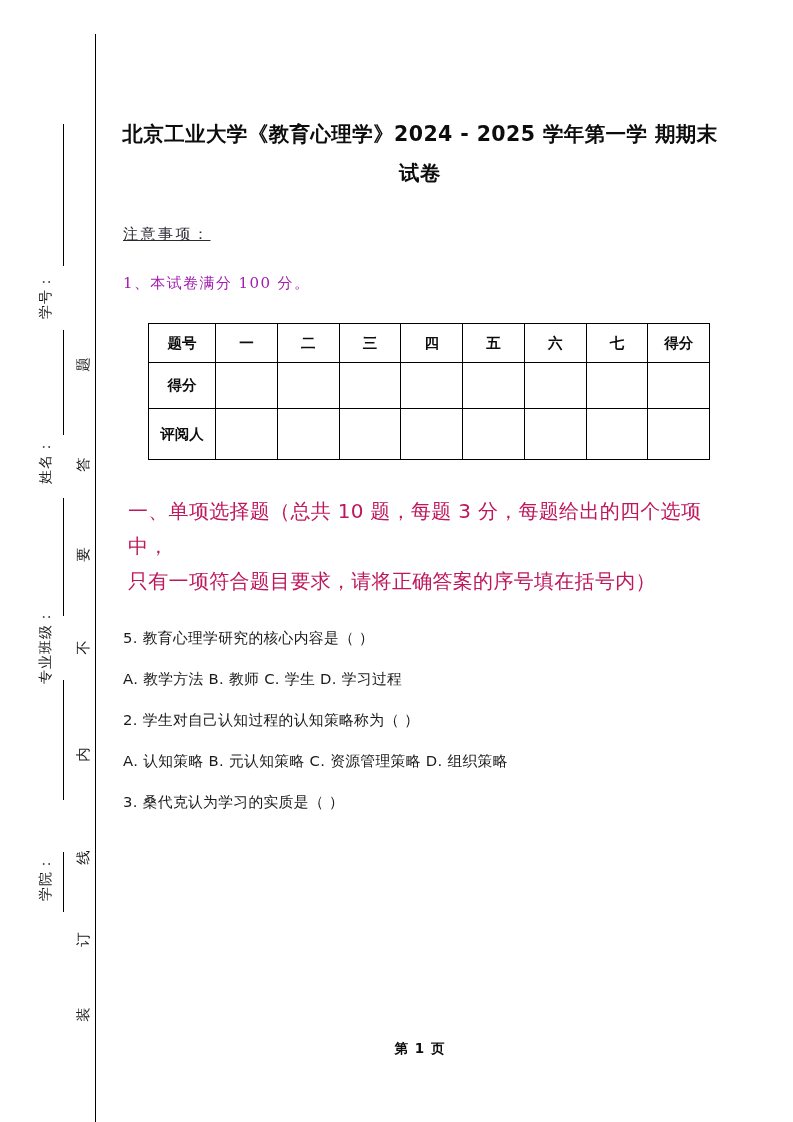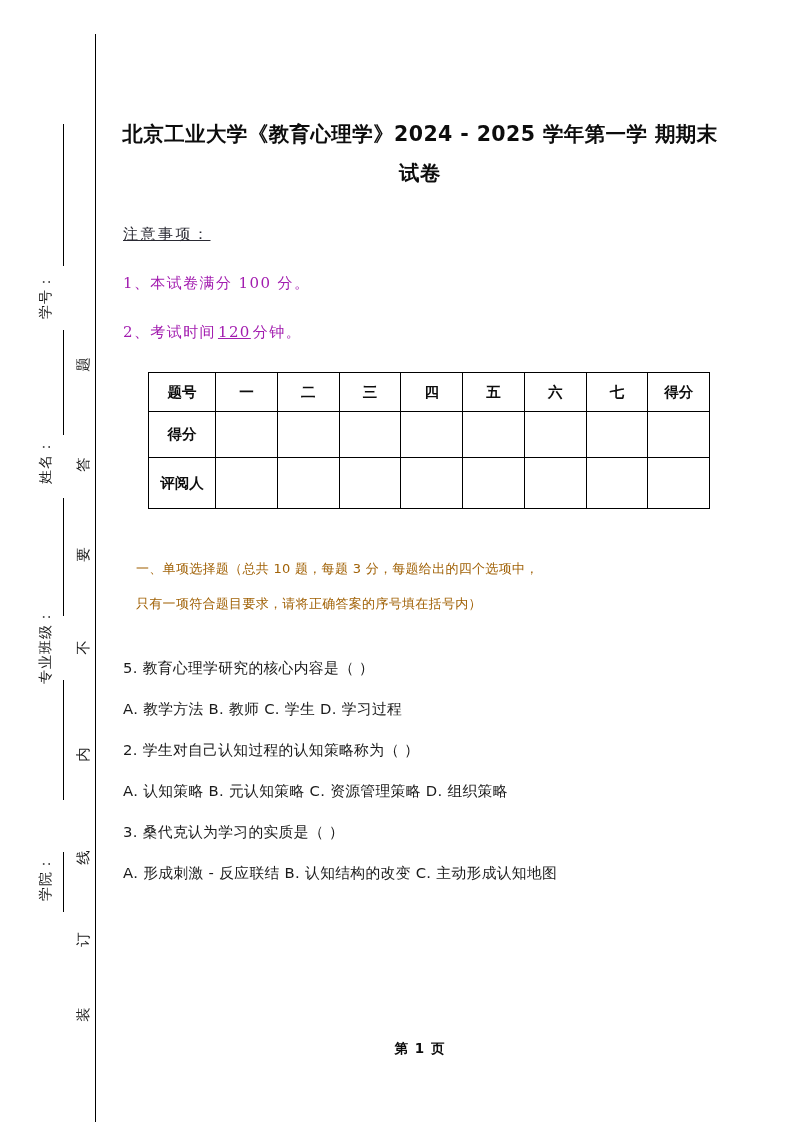--- a/index.html
+++ b/index.html
@@ -160,28 +160,28 @@
     width: 66px;
     padding-left: 0;
     margin-left: 41px;
   }
   table.score-table tr.r1 td { height: 38px; }
   table.score-table tr.r2 td { height: 45px; }
   table.score-table tr.r3 td { height: 50px; }
 
   
   .section-head {
-    margin: 16px;
+    margin: 8px;
     padding-top: 26px;
     padding-left: 0px;
     font-family: "DejaVu Sans", "Liberation Sans", sans-serif;
-    font-size: 13px;
+    font-size: 20px;
     line-height: 35px;
     letter-spacing: 0.3px;
-    color: #a16207;
+    color: #be185d;
   }
 
   .q-stem {
     margin: 0;
     padding-top: 22px;
     padding-left: 3px;
     font-family: "DejaVu Sans", "Liberation Sans", sans-serif;
     font-size: 14.8px;
     letter-spacing: 0.3px;
     color: #1a1a1a;
@@ -243,23 +243,20 @@
   <h1 class="doc-title">
     <span>北京工业大学《教育心理学》2024 - 2025 学年第一学</span>
     <span>期期末试卷</span>
   </h1>
 
 
   <div class="notice-head">注意事项：</div>
 
   <div class="notice-line">1、本试卷满分 100 分。</div>
 
-  <div class="notice-line">
-    <span>2、考试时间</span><span class="blank-u">120</span><span>分钟。</span>
-  </div>
 
   <div class="score-table-wrap">
     <table class="score-table">
       <tbody id="score-table-body">
           <tr class="r1">
             <td class="lead">题号</td>
             <td>一</td>
             <td>二</td>
             <td>三</td>
             <td>四</td>
@@ -299,16 +296,15 @@
     <span>只有一项符合题目要求，请将正确答案的序号填在括号内）</span>
   </div>
 
   <div class="q-stem">5. 教育心理学研究的核心内容是（   ）</div>
   <div class="q-opts">A. 教学方法   B. 教师   C. 学生   D. 学习过程</div>
 
   <div class="q-stem">2. 学生对自己认知过程的认知策略称为（   ）</div>
   <div class="q-opts">A. 认知策略   B. 元认知策略   C. 资源管理策略   D. 组织策略</div>
 
   <div class="q-stem">3. 桑代克认为学习的实质是（   ）</div>
-  <div class="q-opts">A. 形成刺激 - 反应联结   B. 认知结构的改变   C. 主动形成认知地图</div>
 
   <div class="page-footer">第 1 页</div>
 </div>
 
 </body></html>

